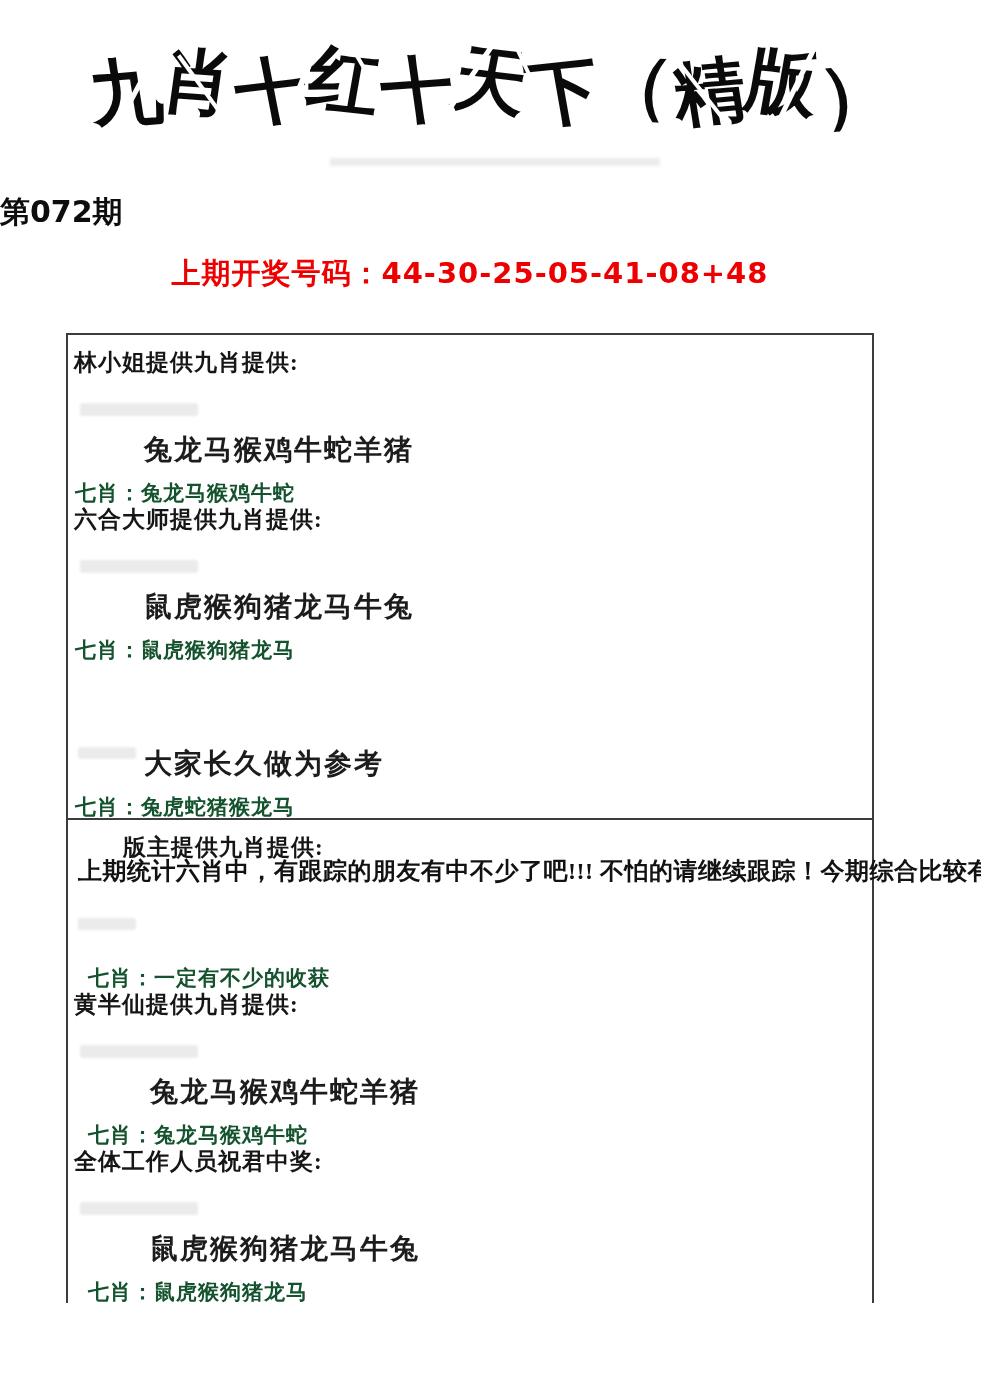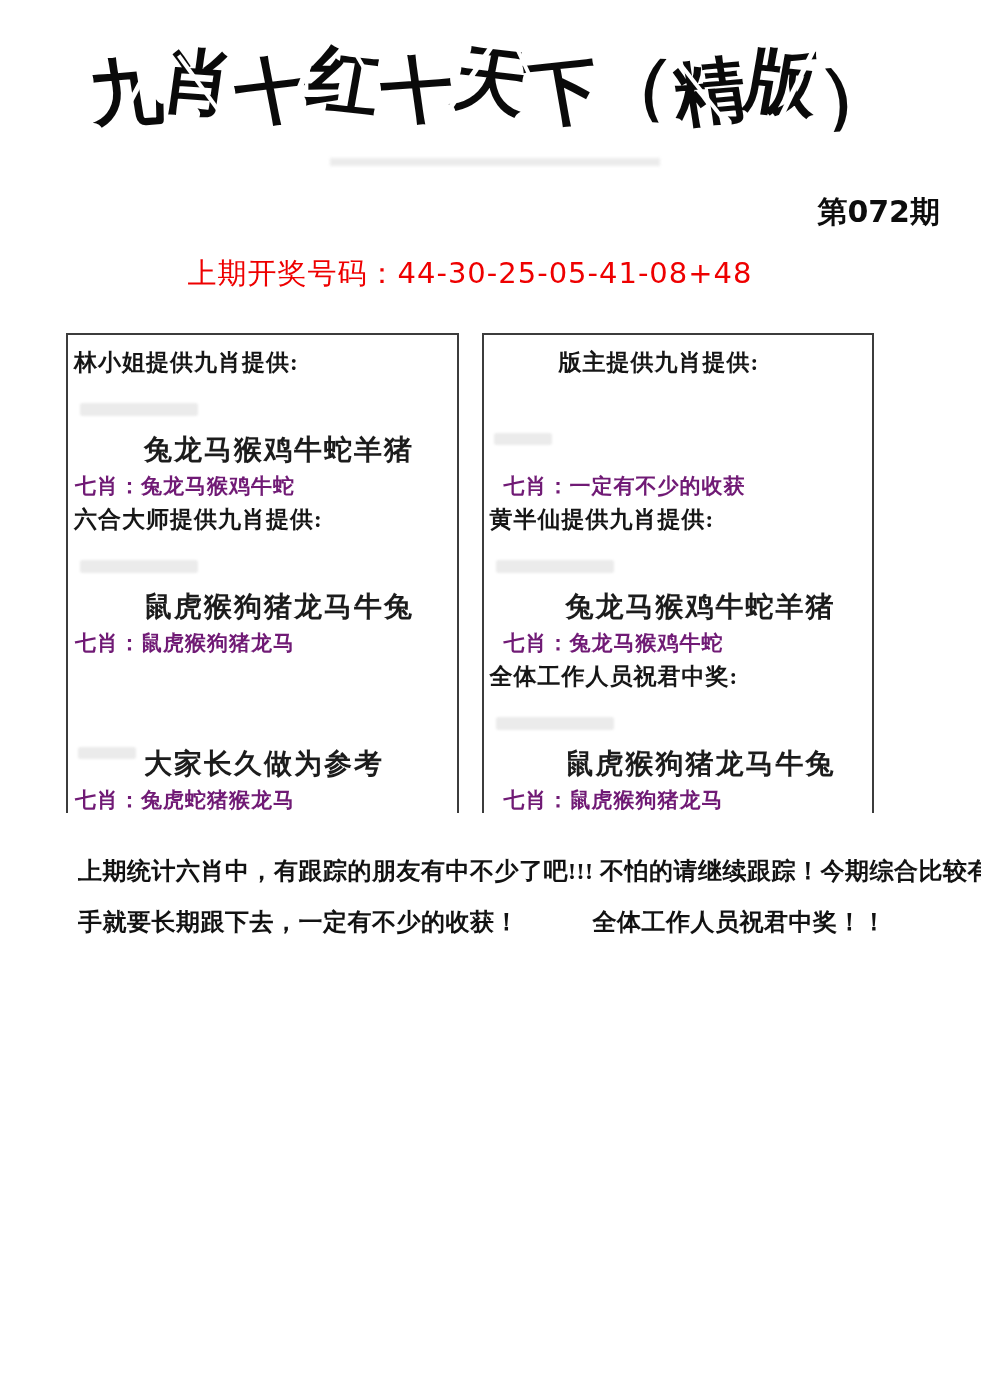--- a/index.html
+++ b/index.html
@@ -31,62 +31,62 @@
   #title .tch{display:inline-block;}
   .crack{
     position:absolute;
     background:#ffffff;
     pointer-events:none;
   }
 
   
   #issue{
     position:absolute;top:192px;left:0;width:940px;
-    text-align:right;
+    text-align:left;
     font-family:"DejaVu Sans","Liberation Sans",sans-serif;
     font-weight:700;font-size:30px;color:#0d0d0d;
   }
   #draw{
     position:absolute;top:254px;left:0;width:940px;
     text-align:center;
     font-family:"DejaVu Sans","Liberation Sans",sans-serif;
-    font-weight:400;font-size:29px;
+    font-weight:700;font-size:29px;
     letter-spacing:1px;
   }
 
   
   #boxes{
     position:absolute;top:333px;left:66px;
     width:808px;height:480px;
-    display:flex;gap:23px;
+    display:flex;gap:0;flex-direction:column;
   }
   .box{
     flex:1;
     border:2px solid #3c3c3c;
     border-bottom:none;
     box-sizing:border-box;
     padding:12px 0 0 6px;
     position:relative;
     background:#fff;
   }
   .section{position:relative;height:157px;}
   .heading{
     font-size:23px;font-weight:700;color:#161616;
     letter-spacing:1px;white-space:nowrap;
   }
-  .heading.indented{margin-left:69px;}
+  .heading.indented{margin-left:49px;}
   .nine{
     position:absolute;top:84px;left:70px;
     font-size:28px;font-weight:700;letter-spacing:2px;
     color:#1c1c1c;white-space:nowrap;
   }
   .seven{
-    position:absolute;top:125px;left:1px;
+    position:absolute;top:132px;left:1px;
     font-size:21px;font-weight:700;letter-spacing:1px;
-    color:#701a75;white-space:nowrap;
+    color:#14532d;white-space:nowrap;
   }
   .box.right .nine{left:76px;}
   .box.right .seven{left:14px;}
   .smudge{
     position:absolute;
     background:#dcdcdc;opacity:.55;filter:blur(1px);
     border-radius:2px;
   }
   .smudge.s1{top:56px;left:6px;width:118px;height:13px;}
   .smudge.s2{top:86px;left:4px;width:58px;height:12px;}
@@ -157,16 +157,15 @@
         <div class="smudge s1"></div>
         <div class="nine">鼠虎猴狗猪龙马牛兔</div>
         <div class="seven">七肖：鼠虎猴狗猪龙马</div>
       </div>
     </div>
 
   </div>
 
   <div id="footer">
     <div class="fline">上期统计六肖中，有跟踪的朋友有中不少了吧!!! 不怕的请继续跟踪！今期综合比较有把</div>
-    <div class="fline">手就要长期跟下去，一定有不少的收获！　　　全体工作人员祝君中奖！！</div>
   </div>
 
 </div>
 
 </body></html>

